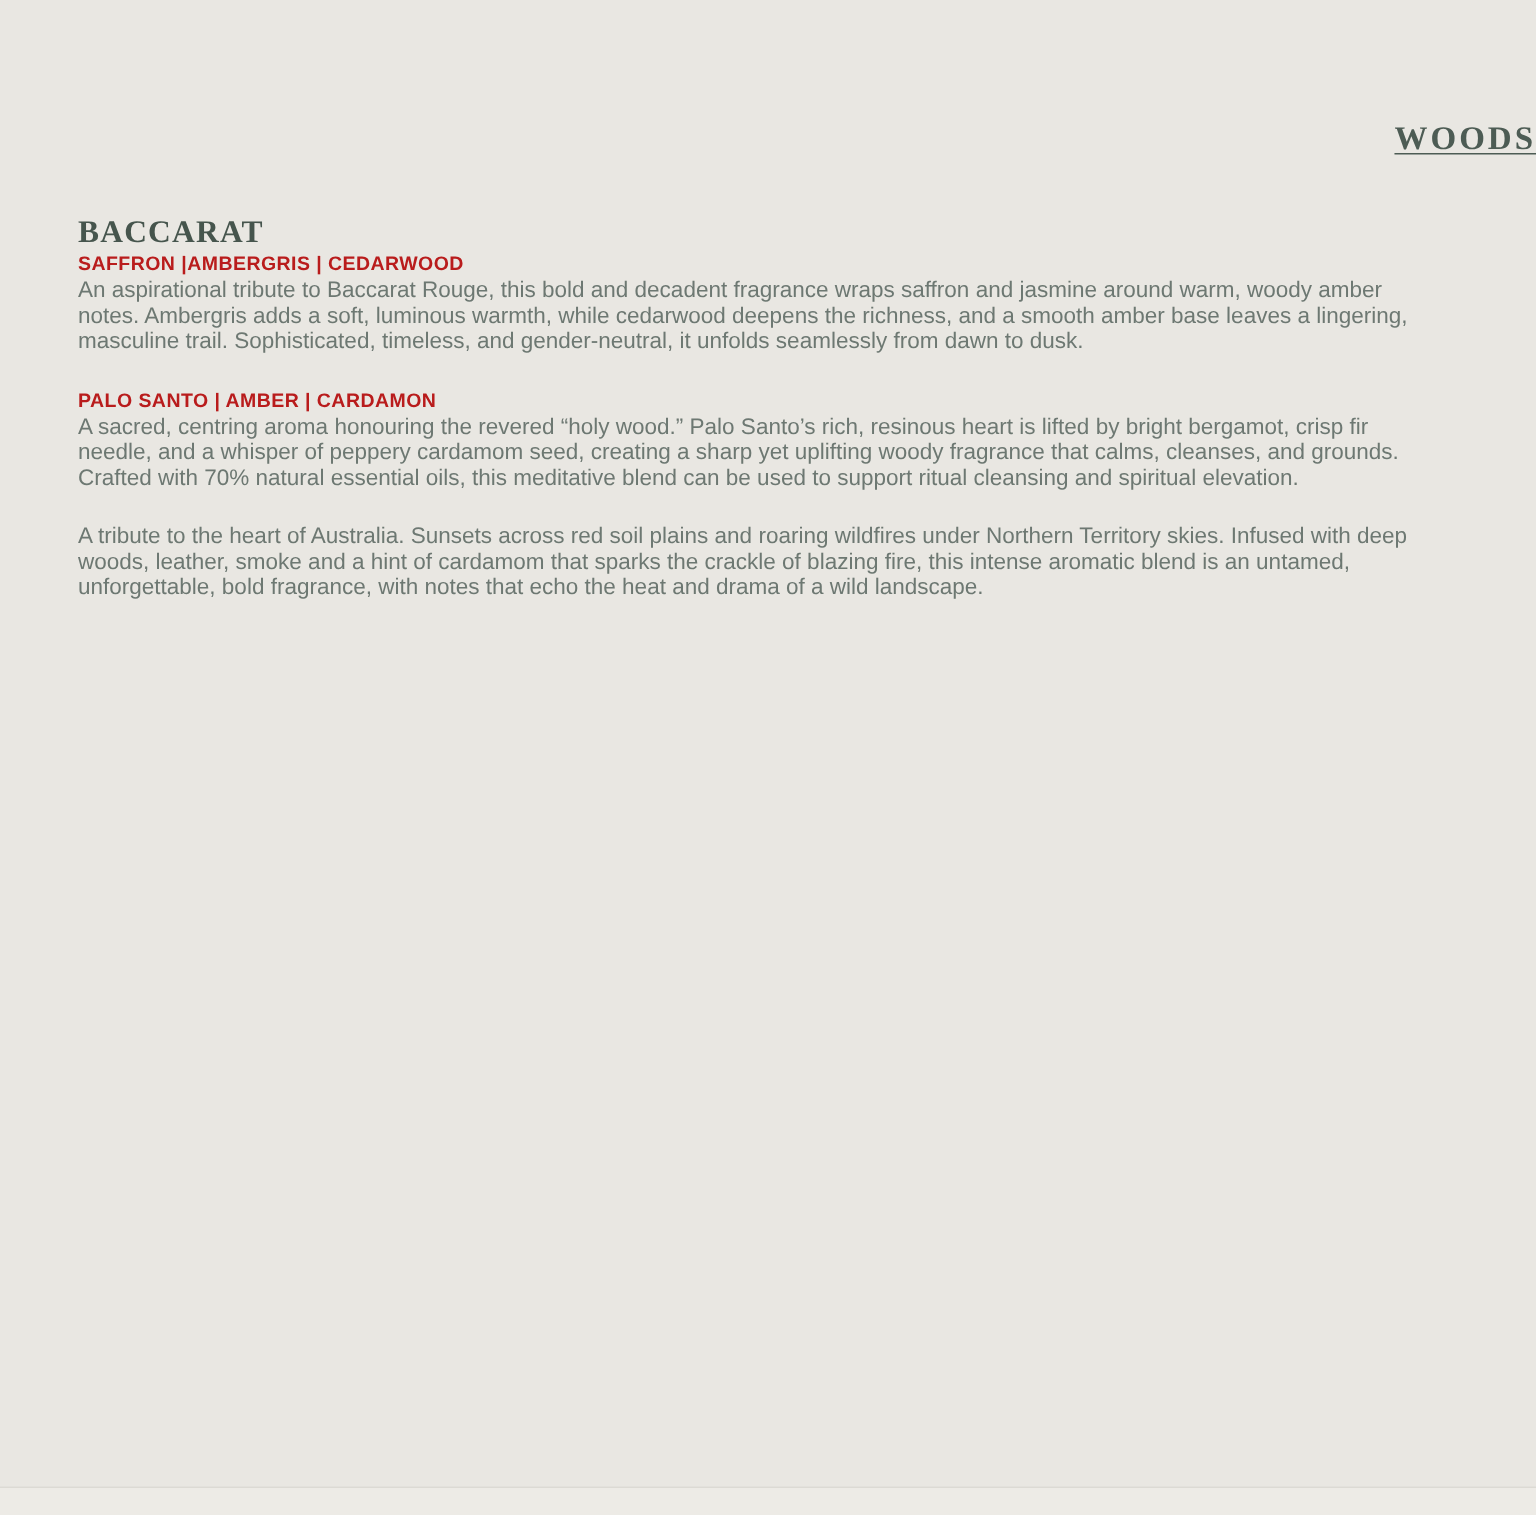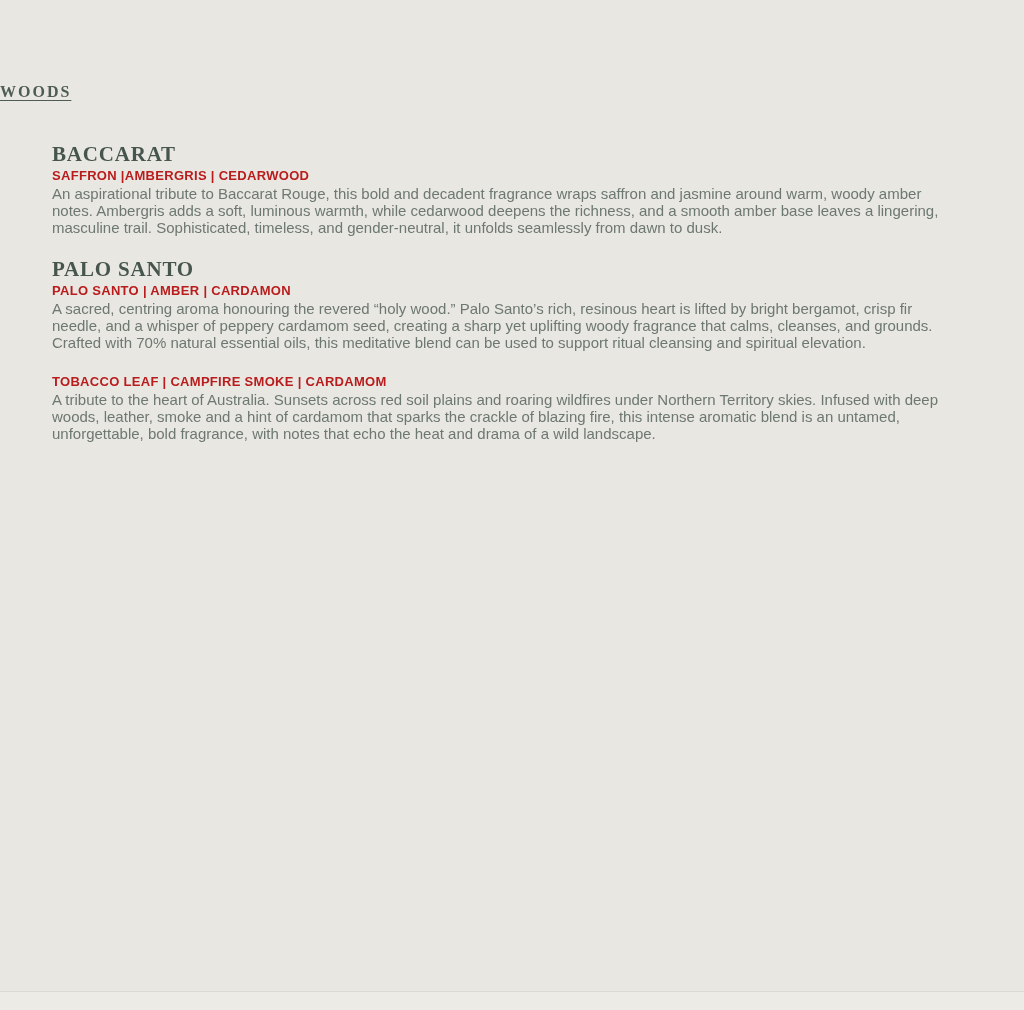--- a/index.html
+++ b/index.html
@@ -15,23 +15,23 @@
   }
   .page {
     position: relative;
     width: 1024px;
     height: 992px;
     background: #e9e7e2;
   }
   .doc-title {
     margin: 0;
     padding-top: 82px;
-    text-align: left;
+    text-align: right;
     font-family: "Liberation Serif", serif;
-    font-size: 16px;
+    font-size: 22px;
     font-weight: 700;
     letter-spacing: 2px;
     color: #4d5c54;
     line-height: 20px;
   }
   .doc-title span {
     text-decoration: underline;
     text-underline-offset: 3px;
     text-decoration-thickness: 1px;
   }
@@ -87,27 +87,25 @@
 
   <div class="content">
 
     <div class="section">
       <h2 class="section-title">BACCARAT</h2>
       <p class="section-notes">SAFFRON |AMBERGRIS | CEDARWOOD</p>
       <p class="section-desc">An aspirational tribute to Baccarat Rouge, this bold and decadent fragrance wraps saffron and jasmine around warm, woody amber notes. Ambergris adds a soft, luminous warmth, while cedarwood deepens the richness, and a smooth amber base leaves a lingering, masculine trail. Sophisticated, timeless, and gender-neutral, it unfolds seamlessly from dawn to dusk.</p>
     </div>
 
     <div class="section">
-      <h2 class="section-title">PALO SANTO</h2>
       <p class="section-notes">PALO SANTO | AMBER | CARDAMON</p>
       <p class="section-desc">A sacred, centring aroma honouring the revered “holy wood.” Palo Santo’s rich, resinous heart is lifted by bright bergamot, crisp fir needle, and a whisper of peppery cardamom seed, creating a sharp yet uplifting woody fragrance that calms, cleanses, and grounds. Crafted with 70% natural essential oils, this meditative blend can be used to support ritual cleansing and spiritual elevation.</p>
     </div>
 
     <div class="section">
-      <p class="section-notes">TOBACCO LEAF | CAMPFIRE SMOKE | CARDAMOM</p>
       <p class="section-desc">A tribute to the heart of Australia. Sunsets across red soil plains and roaring wildfires under Northern Territory skies. Infused with deep woods, leather, smoke and a hint of cardamom that sparks the crackle of blazing fire, this intense aromatic blend is an untamed, unforgettable, bold fragrance, with notes that echo the heat and drama of a wild landscape.</p>
     </div>
 
   </div>
 
 </div>
 
 <div class="page-edge"></div>
 
 </body></html>

